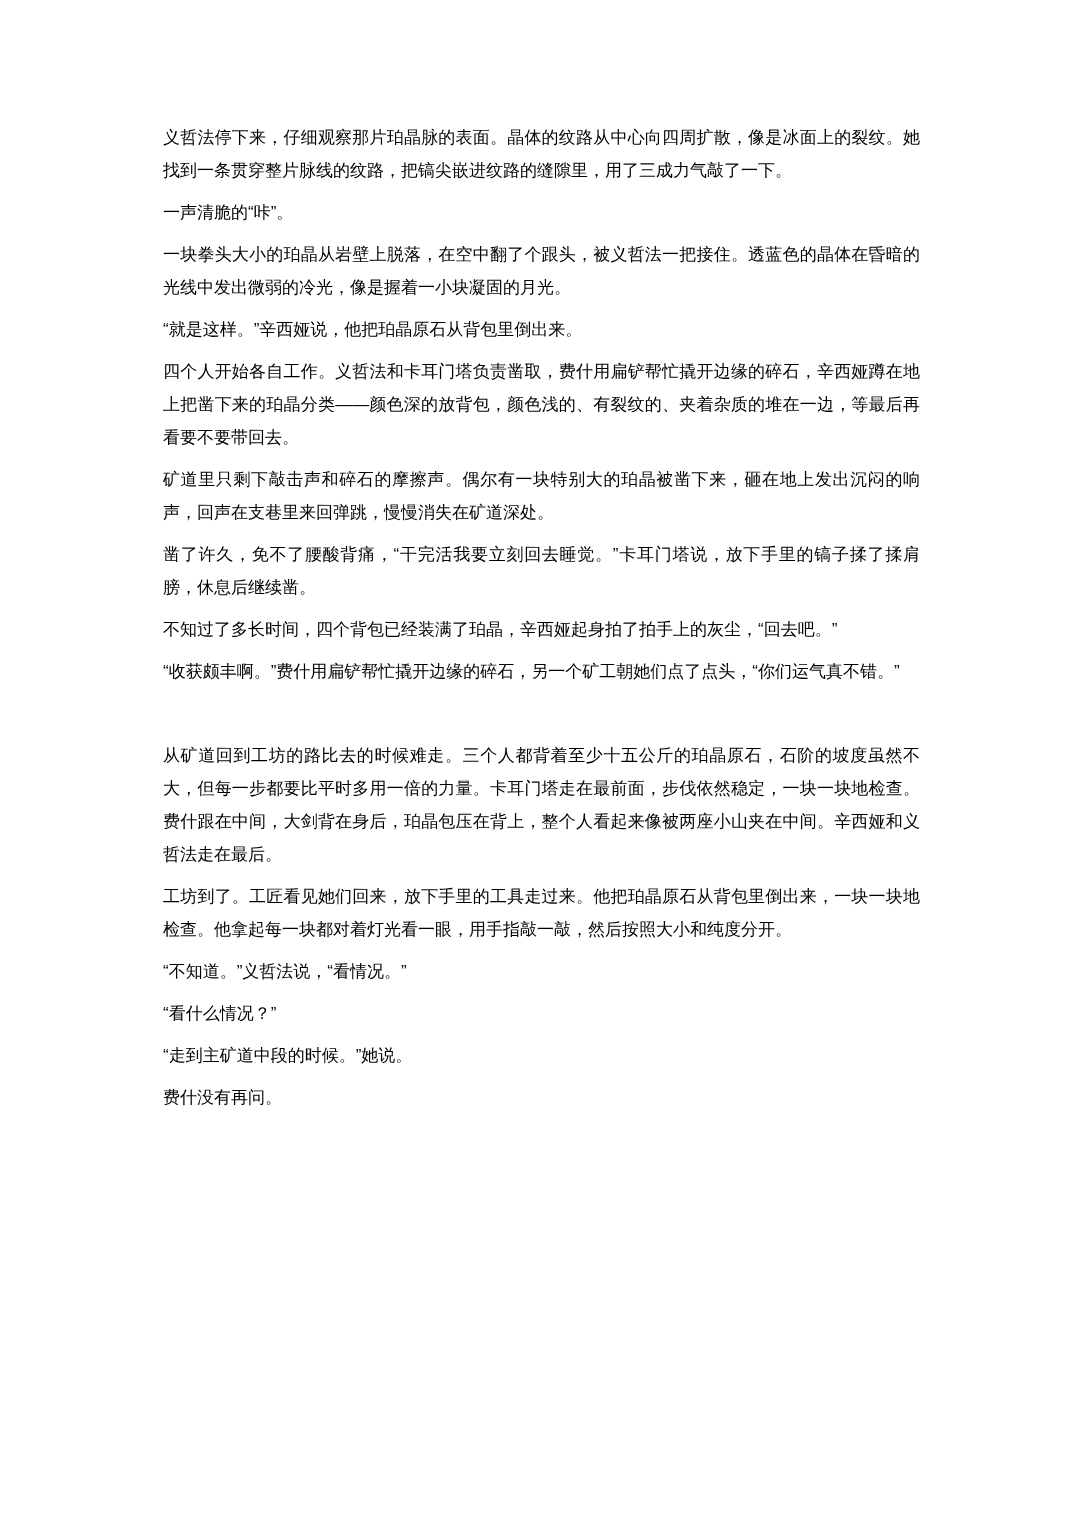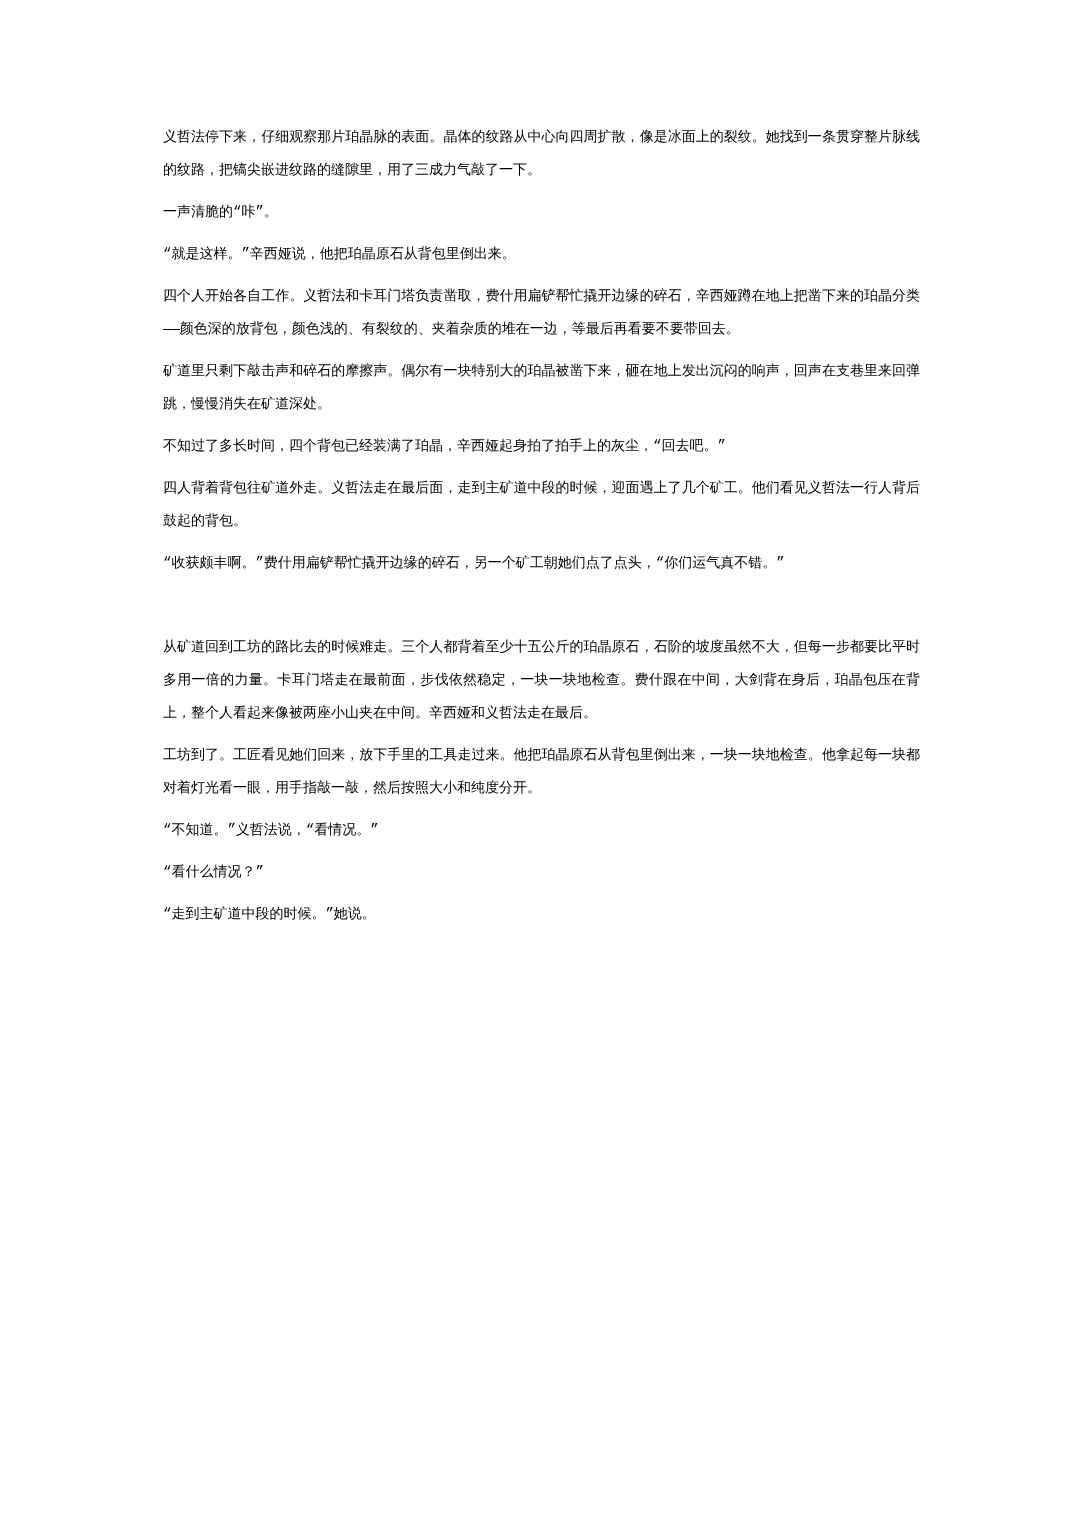--- a/index.html
+++ b/index.html
@@ -13,49 +13,51 @@
     height: 1527px;
     background: #ffffff;
     overflow: hidden;
   }
   .content {
     position: absolute;
     left: 163px;
     top: 121px;
     width: 757px;
     color: #000000;
-    font-family: Liberation Mono, monospace;
-    font-size: 14px;
+    font-family: Liberation Sans, sans-serif;
+    font-size: 17px;
     line-height: 33px;
     text-align: justify;
   }
   .content p {
     margin: 0 0 9px 0;
   }
   .section-break {
     height: 42px;
   }
 </style>
 </head>
 <body>
 
 <div class="page">
   <div class="content">
     <section>
       <p>义哲法停下来，仔细观察那片珀晶脉的表面。晶体的纹路从中心向四周扩散，像是冰面上的裂纹。她找到一条贯穿整片脉线的纹路，把镐尖嵌进纹路的缝隙里，用了三成力气敲了一下。</p>
       <p>一声清脆的“咔”。</p>
+      <p>一块拳头大小的珀晶从岩壁上脱落，在空中翻了个跟头，被义哲法一把接住。透蓝色的晶体在昏暗的光线中发出微弱的冷光，像是握着一小块凝固的月光。</p>
       <p>“就是这样。”辛西娅说，他把珀晶原石从背包里倒出来。</p>
       <p>四个人开始各自工作。义哲法和卡耳门塔负责凿取，费什用扁铲帮忙撬开边缘的碎石，辛西娅蹲在地上把凿下来的珀晶分类——颜色深的放背包，颜色浅的、有裂纹的、夹着杂质的堆在一边，等最后再看要不要带回去。</p>
       <p>矿道里只剩下敲击声和碎石的摩擦声。偶尔有一块特别大的珀晶被凿下来，砸在地上发出沉闷的响声，回声在支巷里来回弹跳，慢慢消失在矿道深处。</p>
+      <p>凿了许久，免不了腰酸背痛，“干完活我要立刻回去睡觉。”卡耳门塔说，放下手里的镐子揉了揉肩膀，休息后继续凿。</p>
       <p>不知过了多长时间，四个背包已经装满了珀晶，辛西娅起身拍了拍手上的灰尘，“回去吧。”</p>
-      <p>四人背着背包往矿道外走。义哲法走在最后面，走到主矿道中段的时候，迎面遇上了几个矿工。他们看见义哲法一行人背后鼓起的背包。</p>
       <p>“收获颇丰啊。”费什用扁铲帮忙撬开边缘的碎石，另一个矿工朝她们点了点头，“你们运气真不错。”</p>
     </section>
     <div class="section-break"></div>
     <section>
       <p>从矿道回到工坊的路比去的时候难走。三个人都背着至少十五公斤的珀晶原石，石阶的坡度虽然不大，但每一步都要比平时多用一倍的力量。卡耳门塔走在最前面，步伐依然稳定，一块一块地检查。费什跟在中间，大剑背在身后，珀晶包压在背上，整个人看起来像被两座小山夹在中间。辛西娅和义哲法走在最后。</p>
       <p>工坊到了。工匠看见她们回来，放下手里的工具走过来。他把珀晶原石从背包里倒出来，一块一块地检查。他拿起每一块都对着灯光看一眼，用手指敲一敲，然后按照大小和纯度分开。</p>
       <p>“不知道。”义哲法说，“看情况。”</p>
       <p>“看什么情况？”</p>
       <p>“走到主矿道中段的时候。”她说。</p>
+      <p>费什没有再问。</p>
     </section>
   </div>
 </div>
 
 </body></html>

